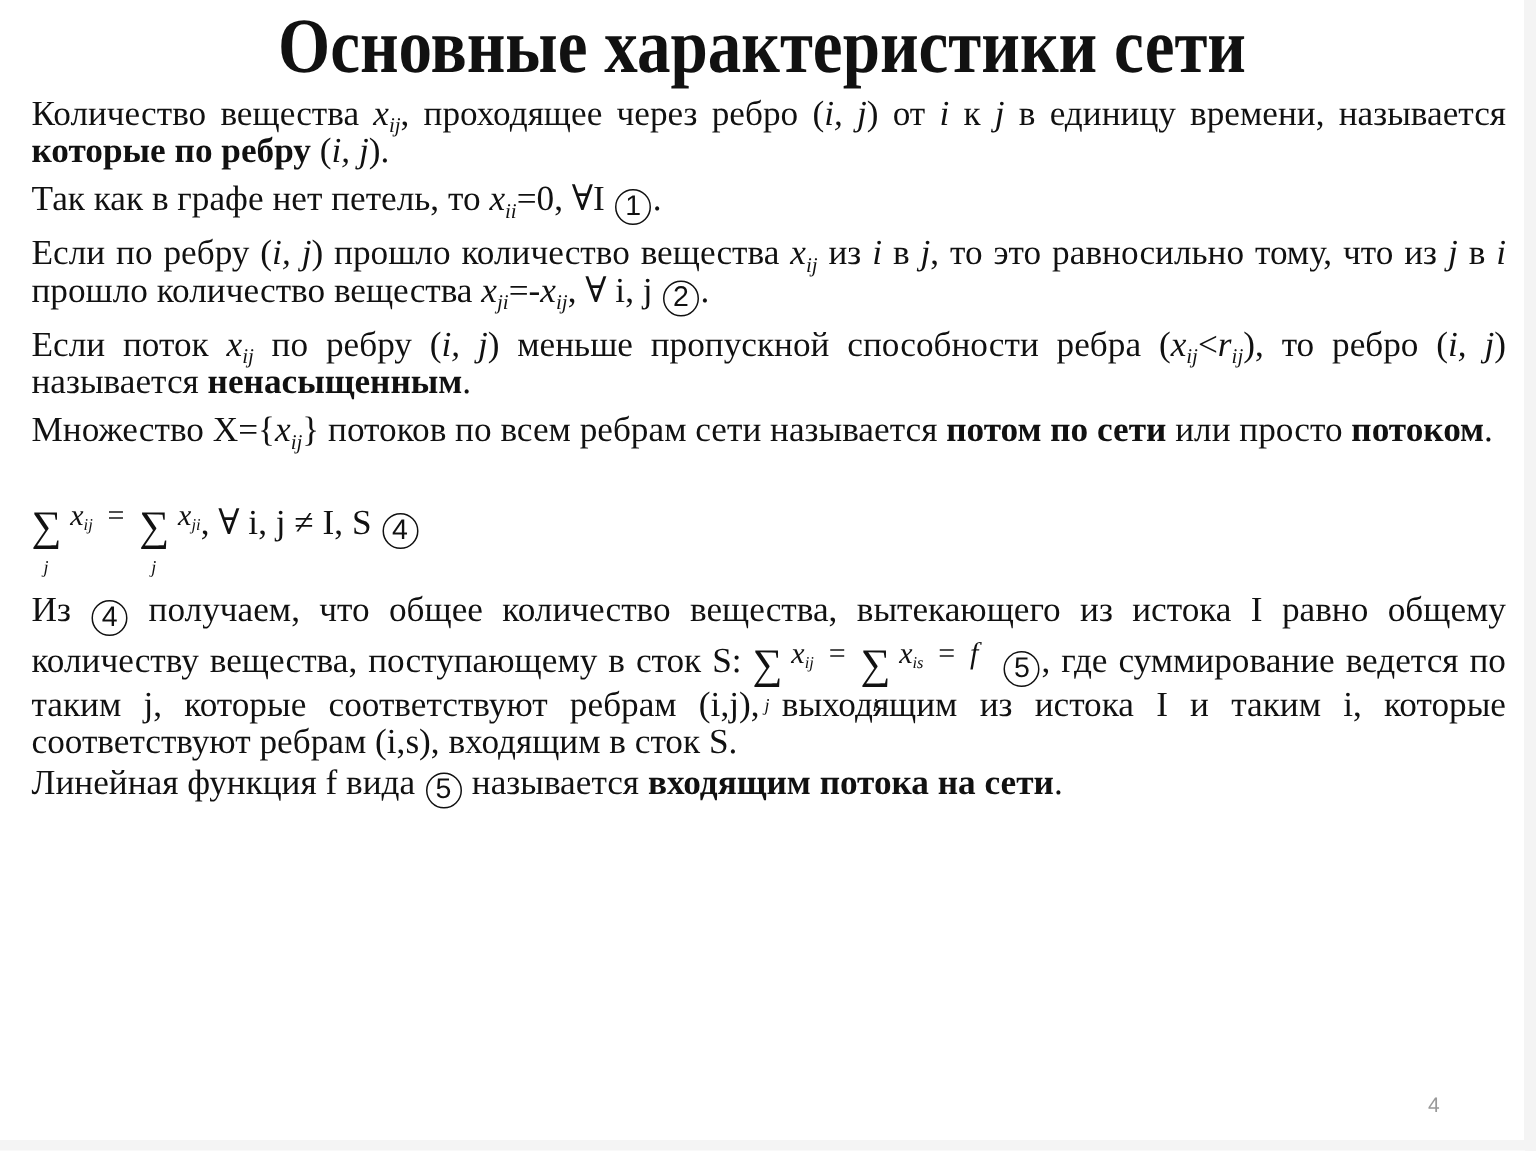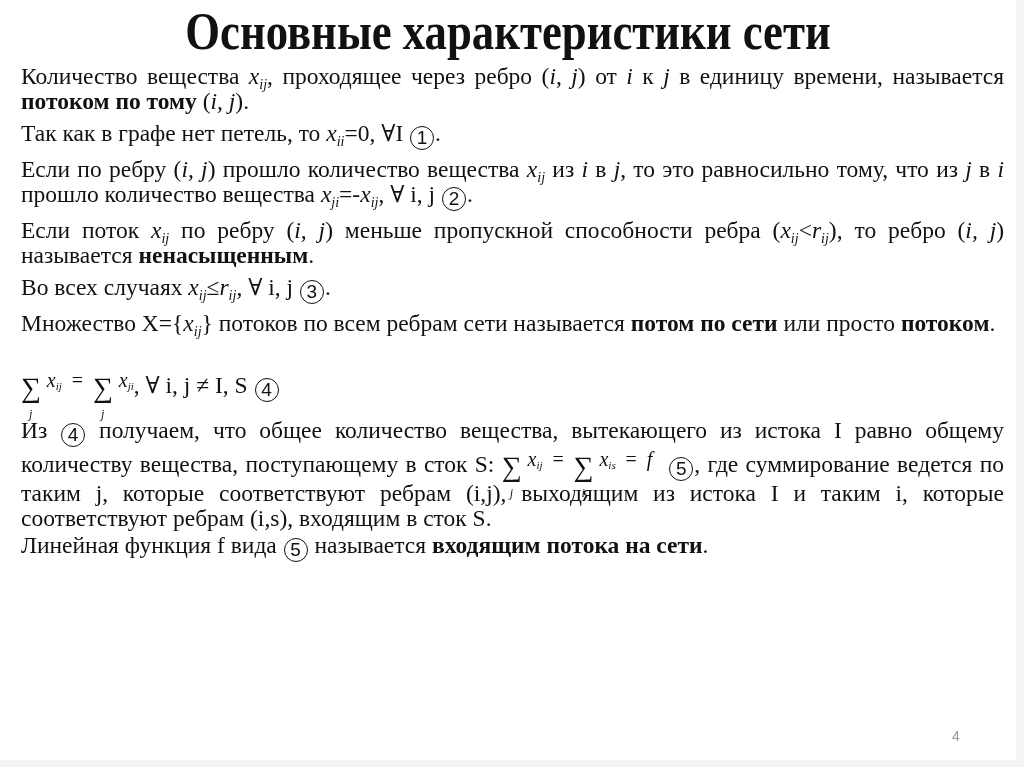--- a/index.html
+++ b/index.html
@@ -55,55 +55,52 @@
   </style>
 </head>
 <body>
 
 <div class="slide">
   <div class="title">Основные характеристики сети</div>
 
   <div class="body">
 
     <div class="p">
-      <span>Количество вещества </span><i>x</i><sub>ij</sub><span>, проходящее через ребро (</span><i>i, j</i><span>) от </span><i>i</i><span> к </span><i>j</i><span> в единицу времени, называется </span><b>потоком по тому</b><span> (</span><i>i, j</i><span>).</span>
+      <span>Количество вещества </span><i>x</i><sub>ij</sub><span>, проходящее через ребро (</span><i>i, j</i><span>) от </span><i>i</i><span> к </span><i>j</i><span> в единицу времени, называется </span><b>которые по ребру</b><span> (</span><i>i, j</i><span>).</span>
     </div>
 
     <div class="p">
       <span>Так как в графе нет петель, то </span><i>x</i><sub>ii</sub><span>=0, ∀I </span><span class="circ">1</span><span>.</span>
     </div>
 
     <div class="p">
       <span>Если по ребру (</span><i>i, j</i><span>) прошло количество вещества </span><i>x</i><sub>ij</sub><span> из </span><i>i</i><span> в </span><i>j</i><span>, то это равносильно тому, что из </span><i>j</i><span> в </span><i>i</i><span> прошло количество вещества </span><i>x</i><sub>ji</sub><span>=-</span><i>x</i><sub>ij</sub><span>, ∀ i, j </span><span class="circ">2</span><span>.</span>
     </div>
 
     <div class="p">
       <span>Если поток </span><i>x</i><sub>ij</sub><span> по ребру (</span><i>i, j</i><span>) меньше пропускной способности ребра (</span><i>x</i><sub>ij</sub><span>&lt;</span><i>r</i><sub>ij</sub><span>), то ребро (</span><i>i, j</i><span>) называется </span><b>ненасыщенным</b><span>.</span>
     </div>
 
 
-    <div class="p">
-      <span>Во всех случаях </span><i>x</i><sub>ij</sub><span>≤</span><i>r</i><sub>ij</sub><span>, ∀ i, j </span><span class="circ">3</span><span>.</span>
-    </div>
 
     <div class="p">
       <span>Множество X={</span><i>x</i><sub>ij</sub><span>} потоков по всем ребрам сети называется </span><b>потом по сети</b><span> или просто </span><b>потоком</b><span>.</span>
     </div>
 
     <div class="p tight">
       <br>
       <span class="formula">
         <span class="sum"><span>∑</span><span class="idx">j</span></span>
         <span class="fx"><span>x</span><sub>ij</sub></span>
         <span class="eq">=</span>
         <span class="sum"><span>∑</span><span class="idx">j</span></span>
         <span class="fx"><span>x</span><sub>ji</sub></span></span><span>, ∀ i, j ≠ I, S </span><span class="circ">4</span>
     </div>
 
-    <div class="p tight" style="margin-top:16px;">
+    <div class="p tight" style="margin-top:29px;">
       <span>Из </span><span class="circ">4</span><span> получаем, что общее количество вещества, вытекающего из истока I равно общему количеству вещества, поступающему в сток S:</span>
       <span class="formula" style="margin-right:16px;">
         <span class="sum"><span>∑</span><span class="idx">j</span></span>
         <span class="fx"><span>x</span><sub>ij</sub></span>
         <span class="eq">=</span>
         <span class="sum"><span>∑</span><span class="idx">i</span></span>
         <span class="fx"><span>x</span><sub>is</sub></span>
         <span class="eq">=</span>
         <span class="fx">f</span>
       </span><span class="circ">5</span><span>, где суммирование ведется по таким j, которые соответствуют ребрам (i,j), выходящим из истока I и таким i, которые соответствуют ребрам (i,s), входящим в сток S.</span>

